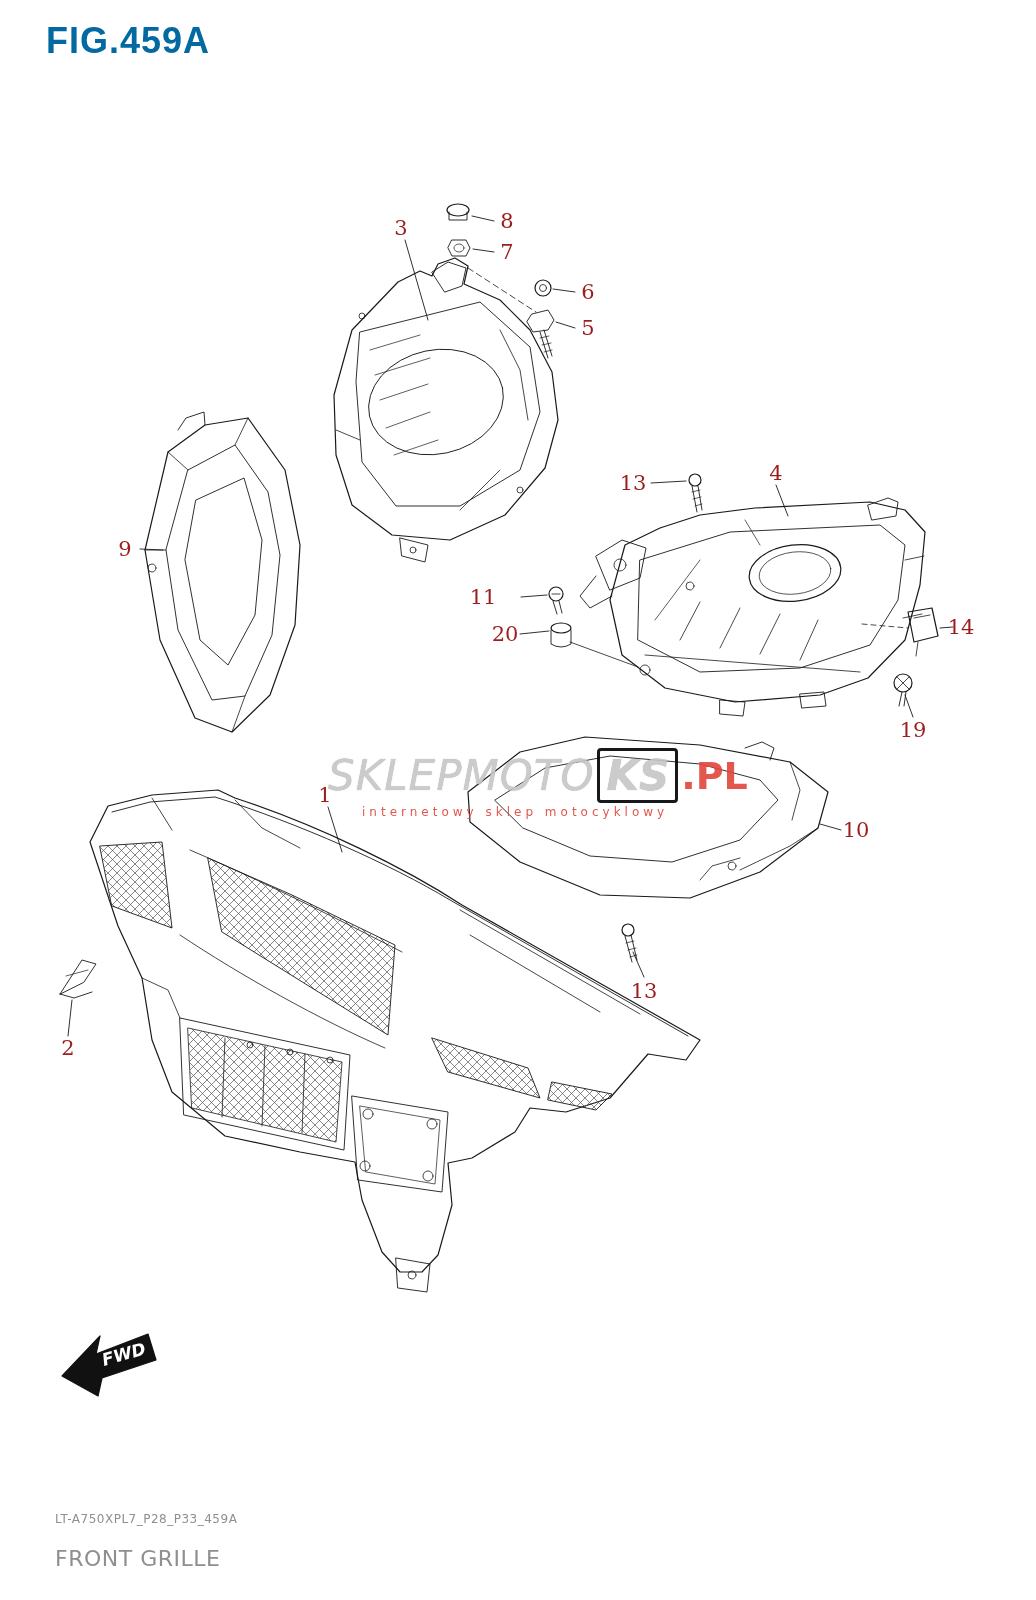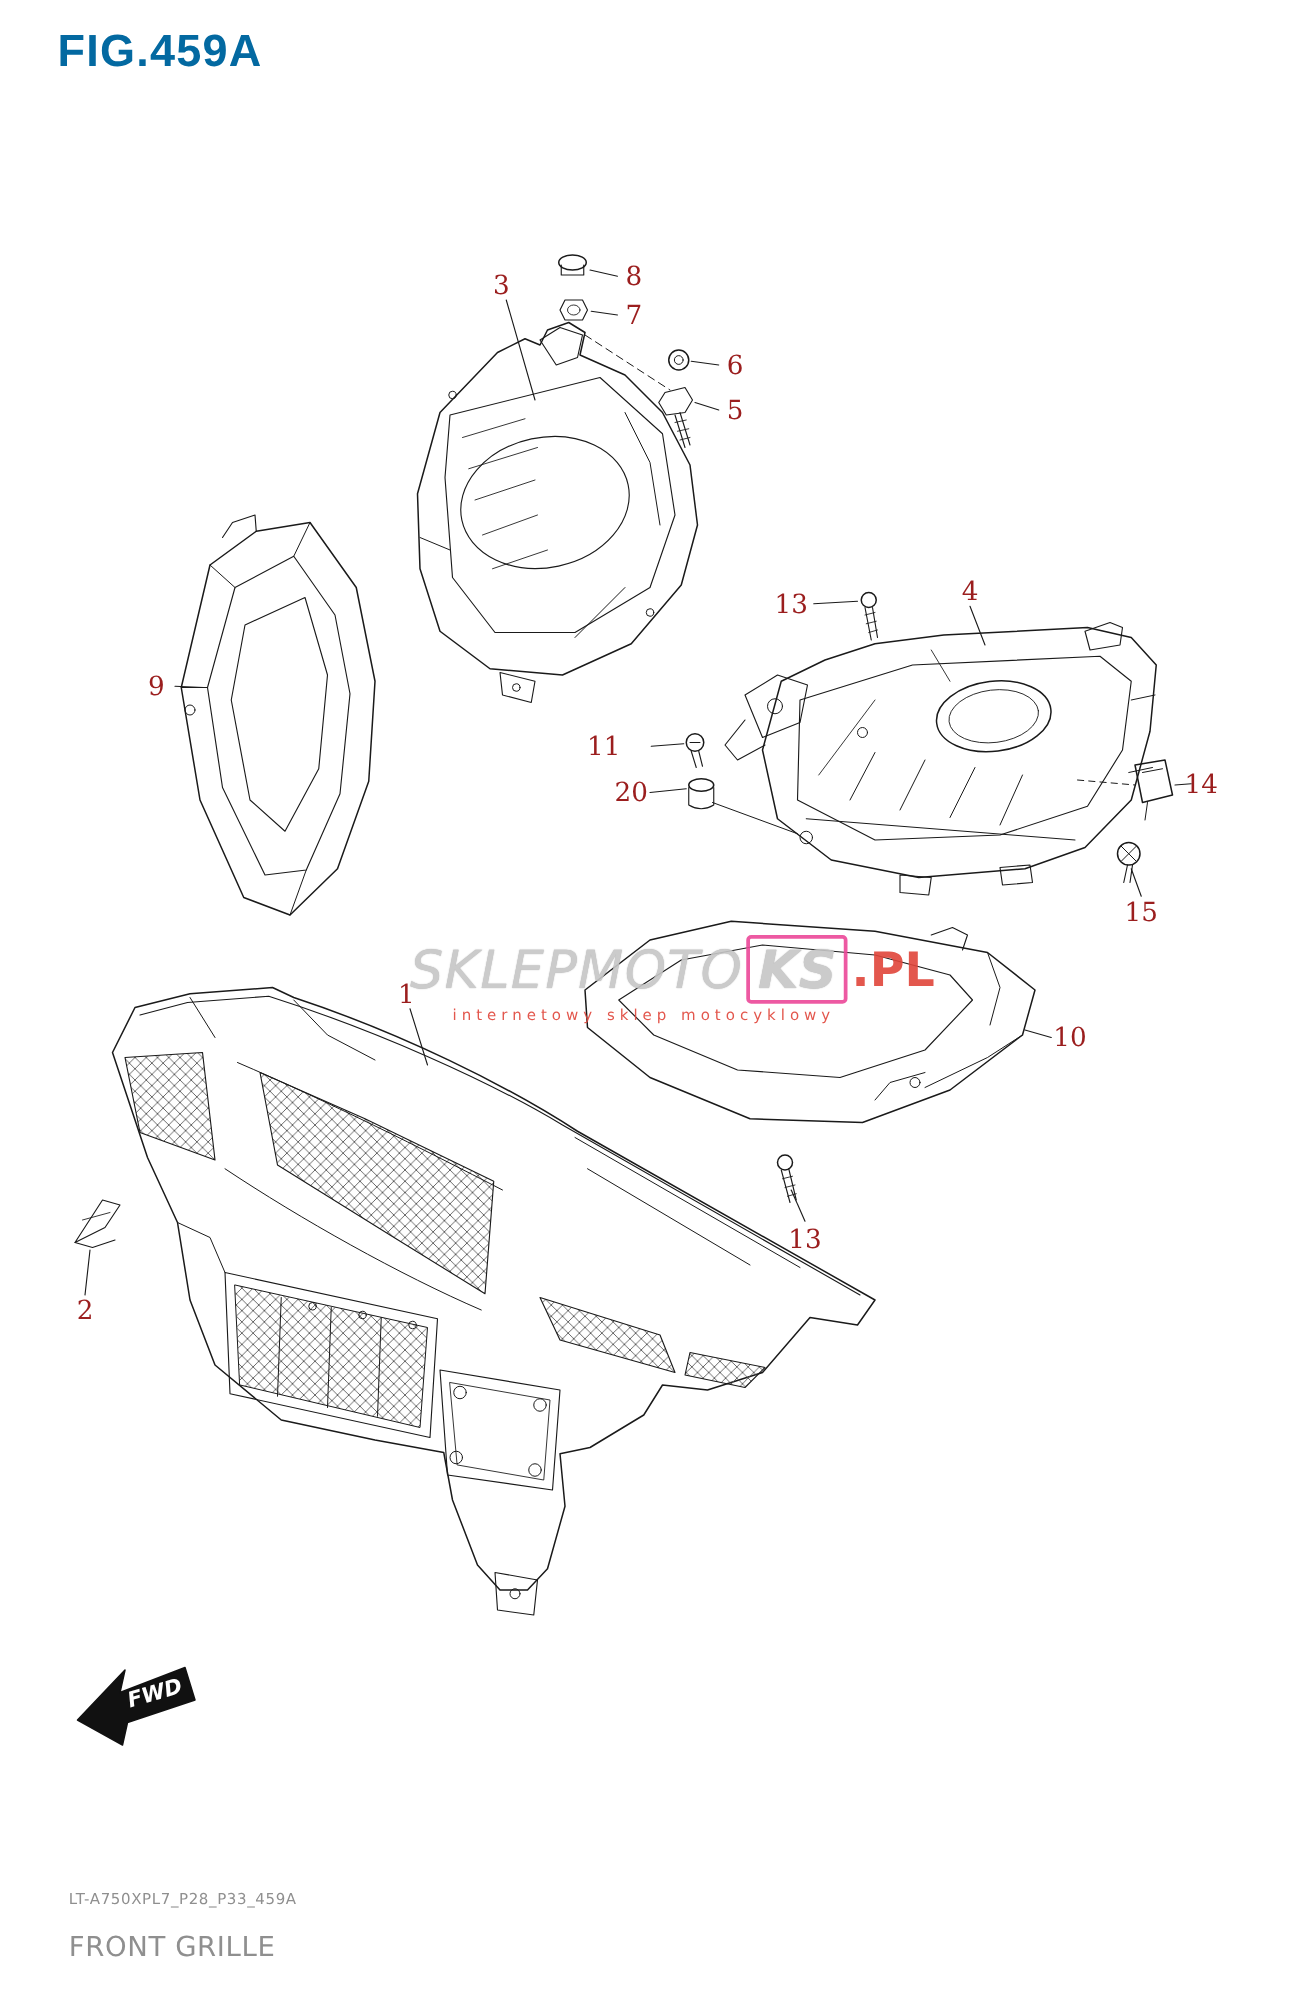--- a/index.html
+++ b/index.html
@@ -5,21 +5,21 @@
   *{margin:0;padding:0;box-sizing:border-box}
   html,body{background:#fff}
   body{font-family:"DejaVu Sans",sans-serif}
   .page{position:relative;width:1036px;height:1600px;background:#ffffff;overflow:hidden}
   .title{position:absolute;left:46px;top:20px;font-size:36px;font-weight:bold;color:#0369a1;letter-spacing:1px;font-family:Liberation Sans, sans-serif}
   svg.art{position:absolute;left:0;top:0}
   .part-label{position:absolute;transform:translate(-50%,-50%);font-size:21px;color:#9b1e1e;font-family:"DejaVu Serif",serif}
   .watermark{position:absolute;left:328px;top:748px;opacity:.9;pointer-events:none}
   .wm-row{display:flex;align-items:center}
   .wm-main{font-size:42px;font-weight:normal;font-style:italic;color:#c6c6c6;letter-spacing:1px;text-shadow:0 0 1px #9e9e9e}
-  .wm-accent{font-size:42px;font-weight:bold;font-style:italic;color:#c6c6c6;border:3px solid #ec4899;border-radius:4px;padding:0 6px;margin:0 3px;text-shadow:0 0 1px #9e9e9e}
+  .wm-accent{font-size:42px;font-weight:bold;font-style:italic;color:#c6c6c6;border:3px solid #000000;border-radius:4px;padding:0 6px;margin:0 3px;text-shadow:0 0 1px #9e9e9e}
   .wm-suffix{font-size:38px;font-weight:bold;color:#e0453a}
   .wm-tagline{font-size:12px;color:#e0453a;letter-spacing:4px;margin-top:2px;margin-left:34px}
   .footer-code{position:absolute;left:55px;top:1512px;font-size:12px;color:#8f8f8f;letter-spacing:.5px}
   .footer-name{position:absolute;left:55px;top:1546px;font-size:22px;color:#8f8f8f;letter-spacing:.5px}
 </style>
 </head>
 <body>
 
 <div class="page">
 
@@ -207,21 +207,21 @@
   <div class="part-label" style="left:507px;top:221px">8</div>
   <div class="part-label" style="left:507px;top:252px">7</div>
   <div class="part-label" style="left:588px;top:292px">6</div>
   <div class="part-label" style="left:588px;top:328px">5</div>
   <div class="part-label" style="left:633px;top:483px">13</div>
   <div class="part-label" style="left:776px;top:473px">4</div>
   <div class="part-label" style="left:125px;top:549px">9</div>
   <div class="part-label" style="left:483px;top:597px">11</div>
   <div class="part-label" style="left:505px;top:634px">20</div>
   <div class="part-label" style="left:961px;top:627px">14</div>
-  <div class="part-label" style="left:913px;top:730px">15</div>
+  <div class="part-label" style="left:913px;top:730px">19</div>
   <div class="part-label" style="left:325px;top:795px">1</div>
   <div class="part-label" style="left:856px;top:830px">10</div>
   <div class="part-label" style="left:644px;top:991px">13</div>
   <div class="part-label" style="left:68px;top:1048px">2</div>
 
   <div class="footer-code">LT-A750XPL7_P28_P33_459A</div>
   <div class="footer-name">FRONT GRILLE</div>
 
 </div>
 

